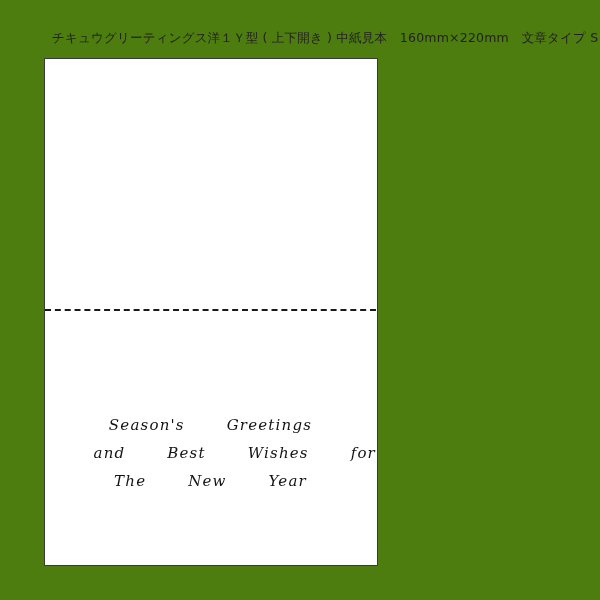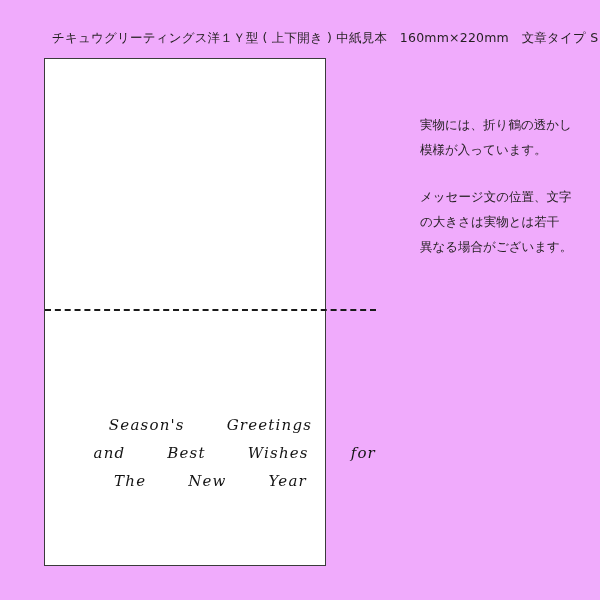--- a/index.html
+++ b/index.html
@@ -15,41 +15,41 @@
     color: #231f20;
     overflow: hidden;
   }
 
   #page {
     position: absolute;
     left: 0;
     top: 0;
     width: 600px;
     height: 600px;
-    background: #f0abfc;
+    background: #4d7c0f;
   }
 
   
   #header-title {
     position: absolute;
     left: 52px;
     top: 30px;
     font-size: 12.5px;
     letter-spacing: 0.2px;
     white-space: nowrap;
     color: #231f20;
     font-family: "DejaVu Sans", sans-serif;
   }
 
   
   #card-preview {
     position: absolute;
     left: 44px;
     top: 58px;
-    width: 282px;
+    width: 334px;
     height: 508px;
     border: 1px solid #3b3b3b;
     background: #ffffff;
     box-sizing: border-box;
   }
 
   
   #fold-line {
     position: absolute;
     left: 0px;
@@ -109,21 +109,14 @@
     <div id="fold-line"></div>
 
     <div id="message-block">
       <div class="msg-line l1">Season's   Greetings</div>
       <div class="msg-line l2">and   Best   Wishes   for</div>
       <div class="msg-line l3">The   New   Year</div>
     </div>
 
   </div>
 
-  <div id="notes">
-    <p class="note-para">実物には、折り鶴の透かし
-模様が入っています。</p>
-    <p class="note-para">メッセージ文の位置、文字
-の大きさは実物とは若干
-異なる場合がございます。</p>
-  </div>
 
 </div>
 
 </body></html>

